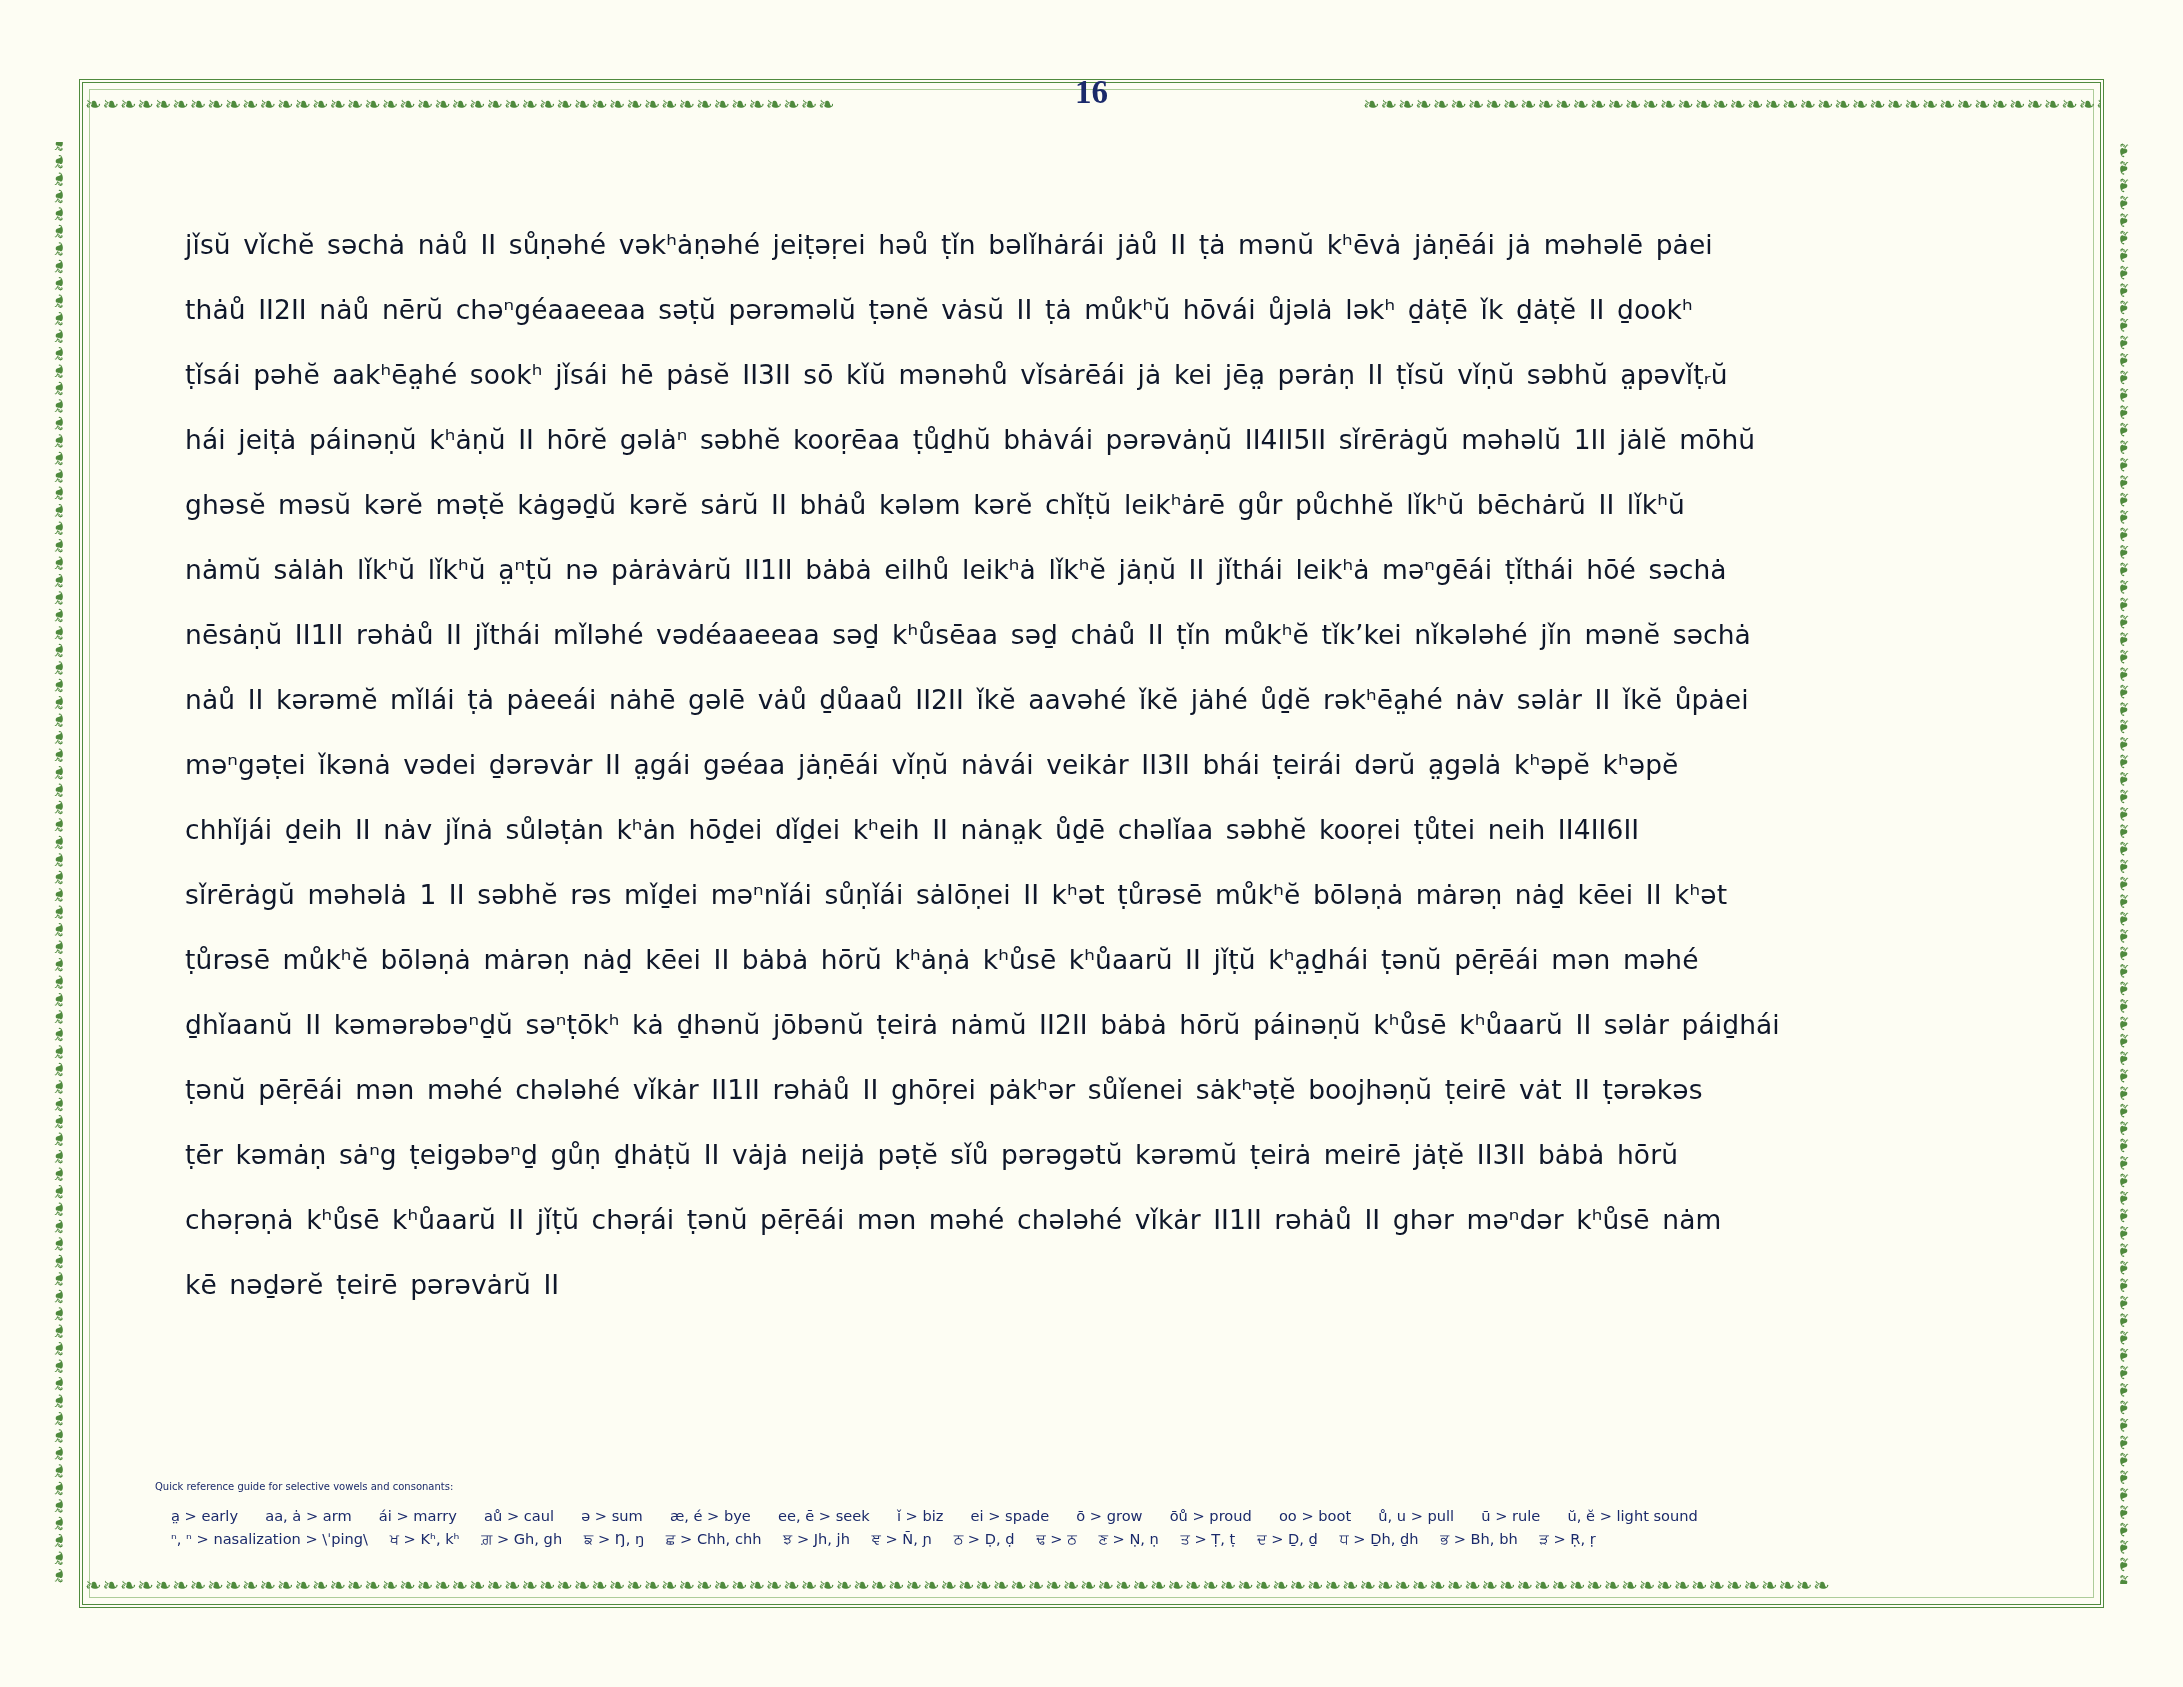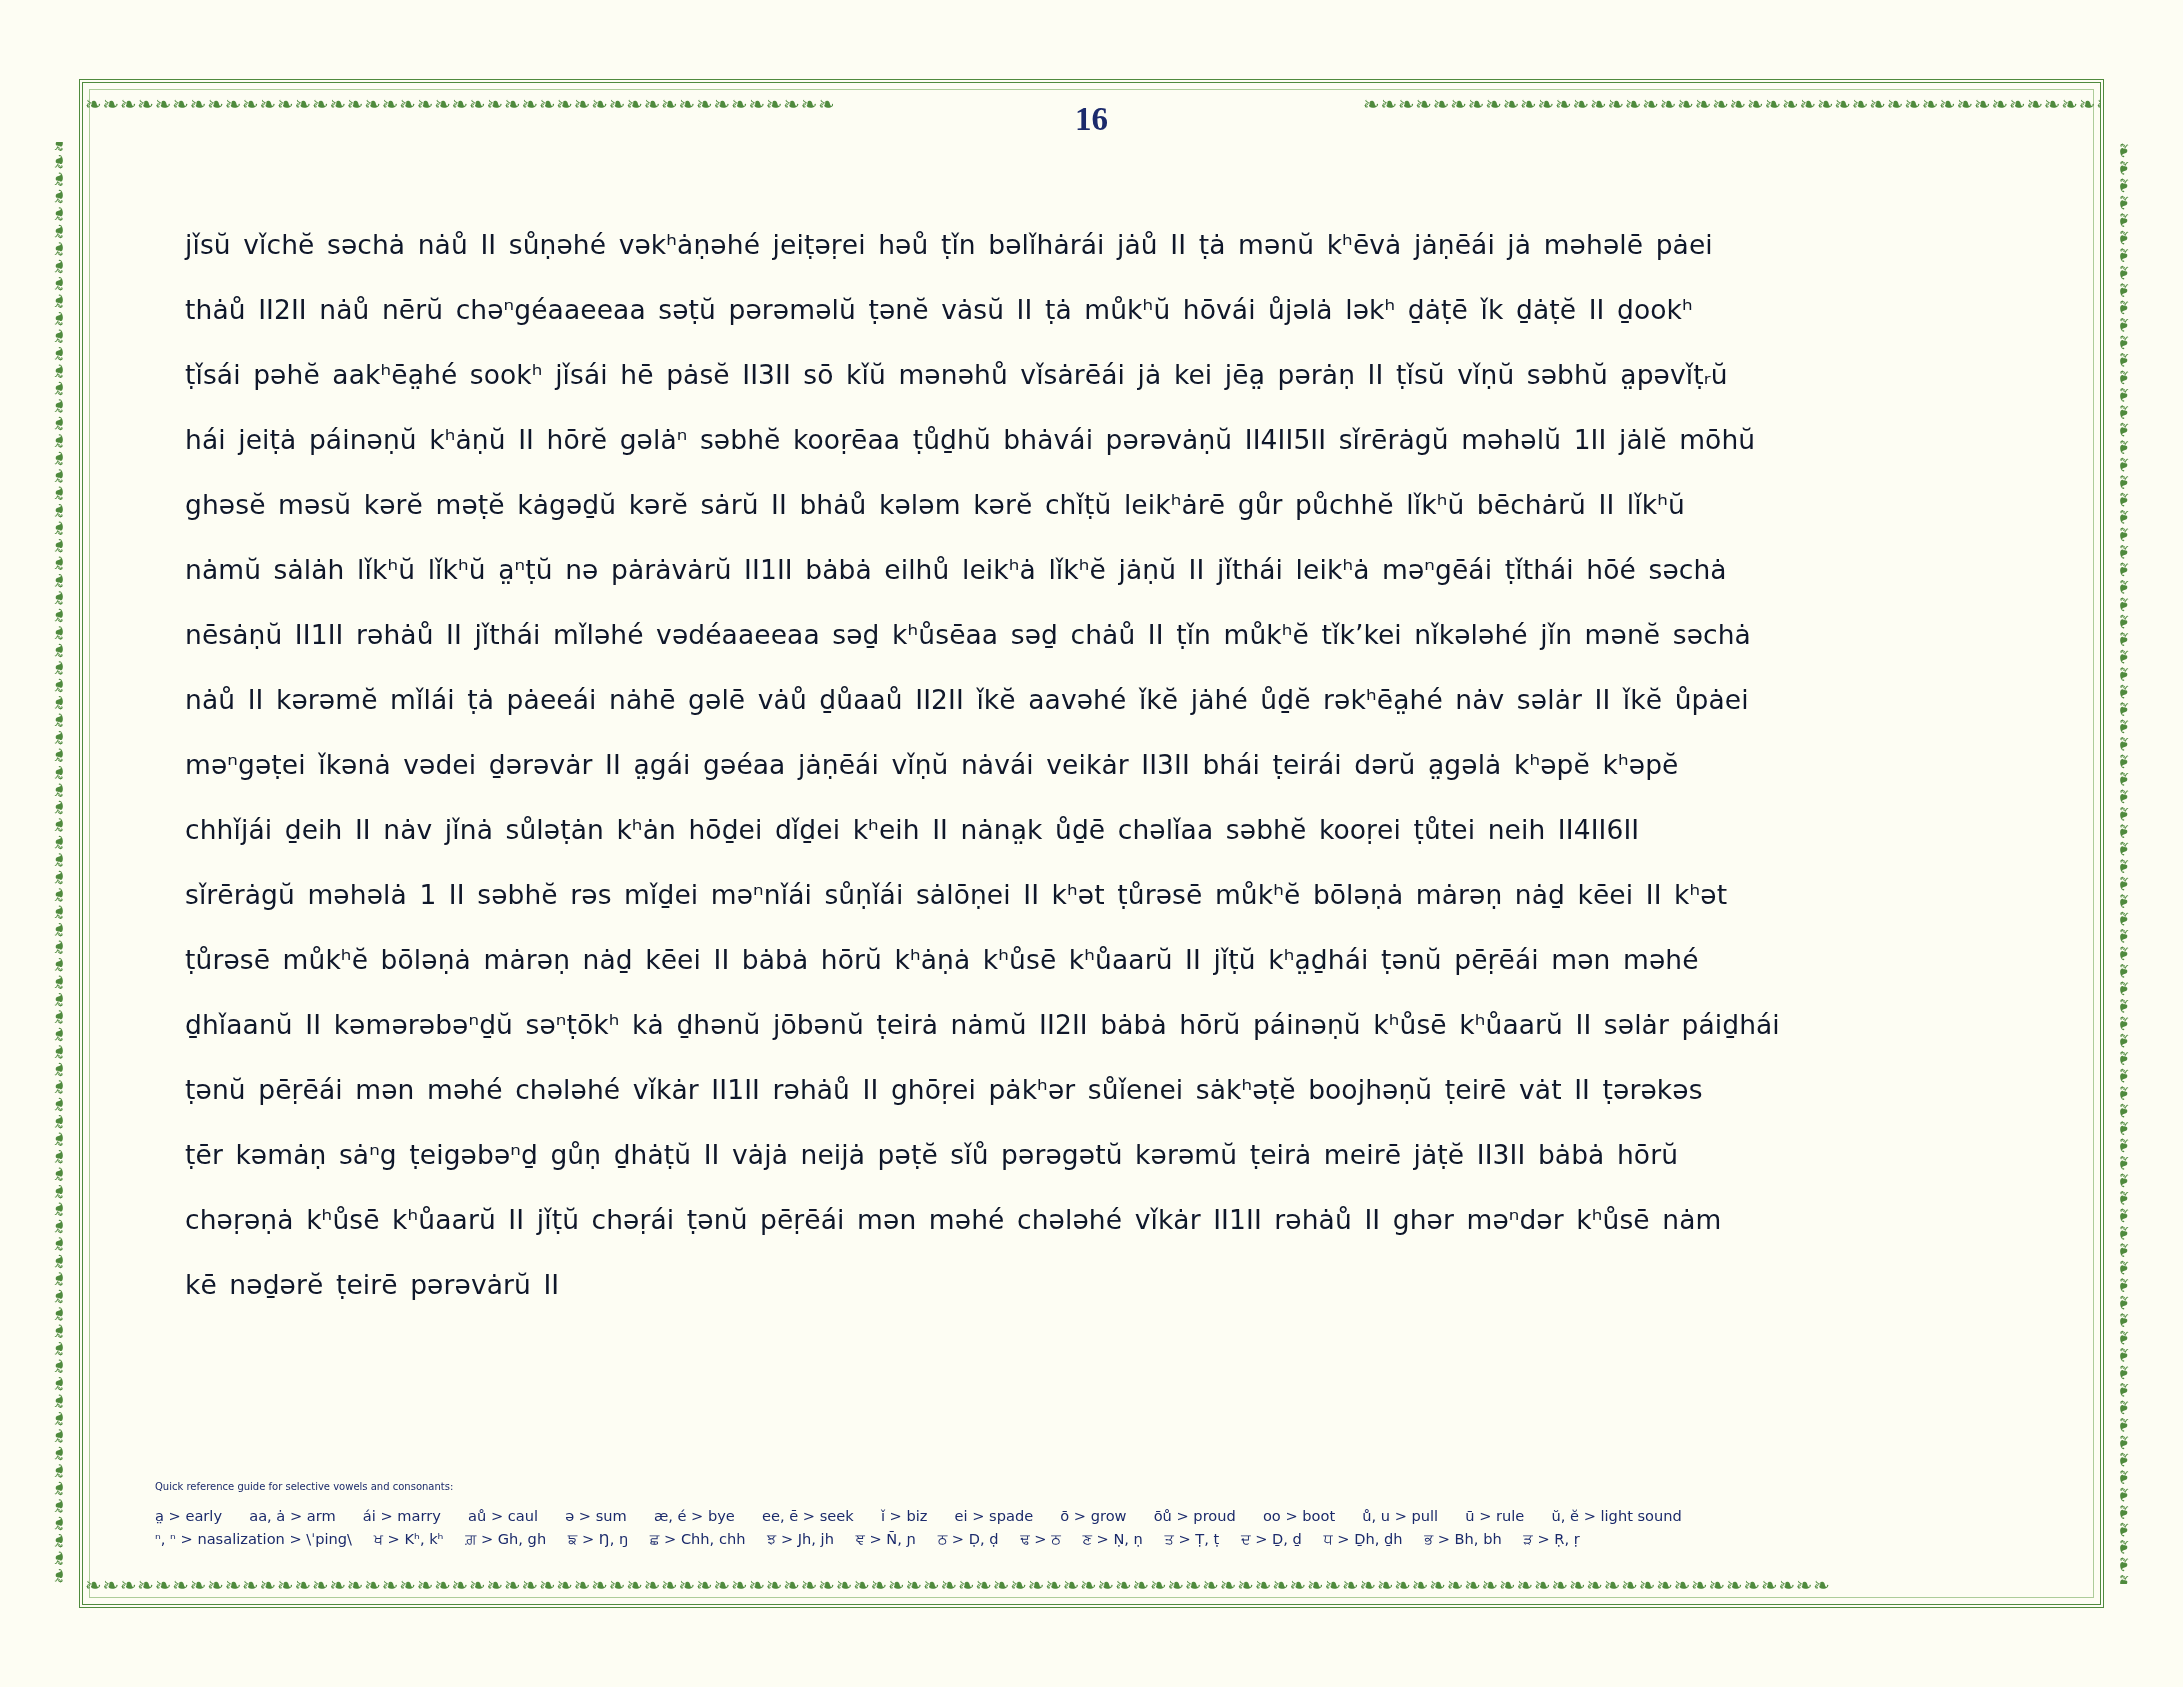--- a/index.html
+++ b/index.html
@@ -78,21 +78,21 @@
     left: 1403px;
     top: 853px;
     width: 1442px;
     transform: rotate(90deg);
     transform-origin: center center;
   }
 
   
   .page-number {
     position: absolute;
-    top: 101px;
+    top: 74px;
     left: 0;
     width: 2183px;
     text-align: center;
     font-size: 33px;
     font-weight: bold;
     color: #1b2a6b;
     font-family: "Liberation Serif", serif;
   }
 
   
@@ -123,20 +123,21 @@
     font-family: "DejaVu Sans", sans-serif;
   }
   .footer-title {
     font-size: 10px;
     margin-bottom: 13px;
   }
   .footer-row {
     font-size: 14.6px;
     line-height: 22.5px;
     white-space: nowrap;
+    margin-left: 16px;
   }
   .footer-row .cell {
     display: inline-block;
     margin-right: 22.5px;
   }
   .footer-row.row2 .cell {
     margin-right: 17px;
   }
 </style>
 </head>

